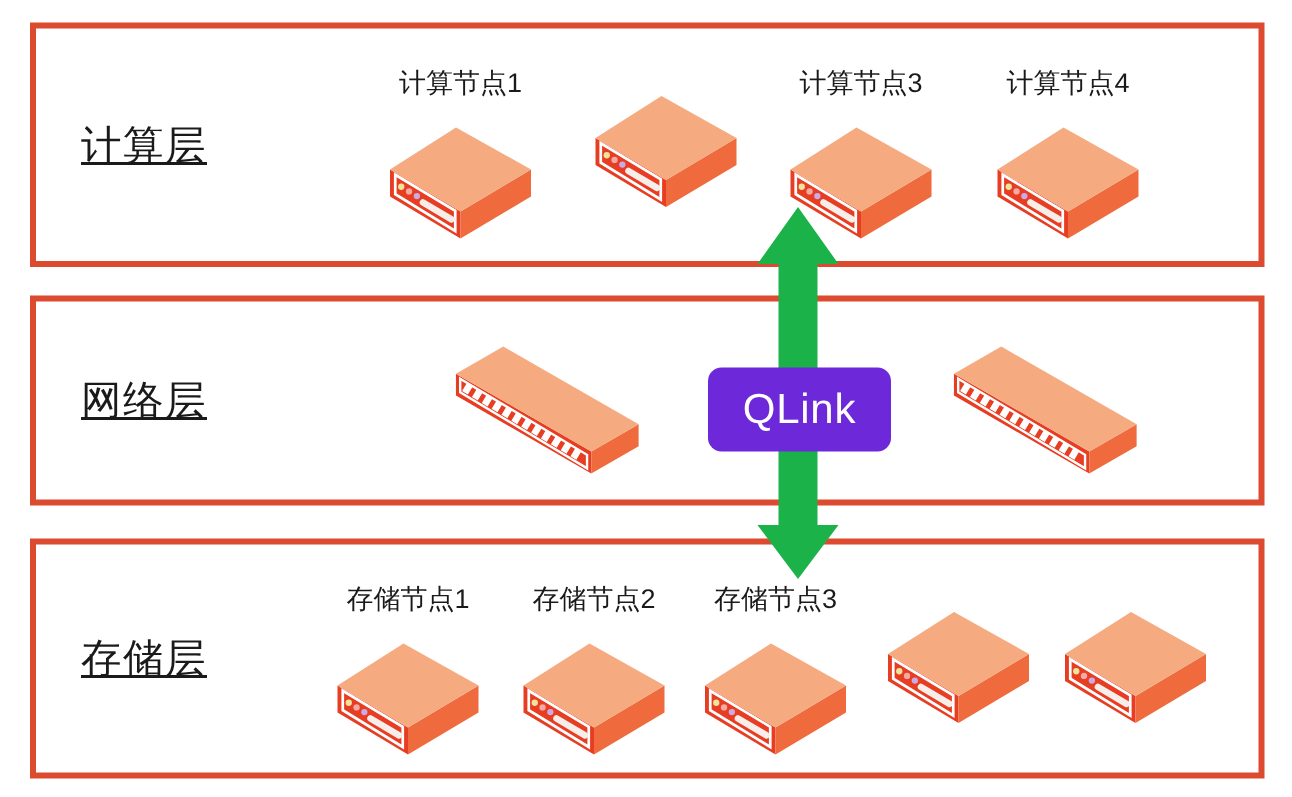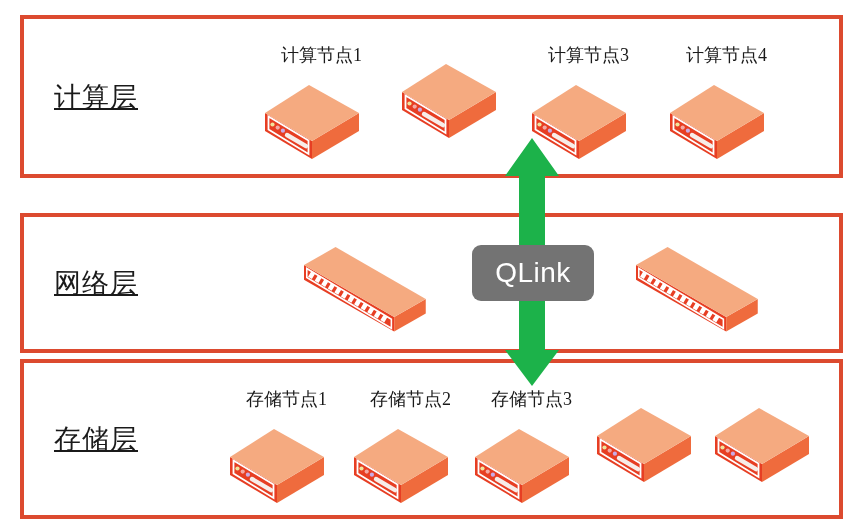--- a/index.html
+++ b/index.html
@@ -5,33 +5,33 @@
   html,body{margin:0;padding:0;background:#fff;}
   .stage{
     position:relative;width:861px;height:531px;background:#ffffff;overflow:hidden;
     font-family:"Liberation Sans","DejaVu Sans",sans-serif;color:#1a1a1a;
   }
   .layer{
     position:absolute;left:20px;width:823px;box-sizing:border-box;
     border:4px solid #DC4A2F;background:#ffffff;
   }
   .layer-compute{top:15px;height:163px;}
-  .layer-network{top:197px;height:140px;margin-top:16px;}
+  .layer-network{top:197px;height:140px;}
   .layer-storage{top:359px;height:160px;}
   .layer-label{
     position:absolute;left:30px;top:50%;transform:translateY(-50%);
     font-size:27px;letter-spacing:1px;white-space:nowrap;text-decoration:underline;
   }
-  .node{position:absolute;width:110px;text-align:right;top:26px;font-family:Liberation Serif, serif;}
+  .node{position:absolute;width:110px;text-align:center;top:26px;}
   .node-label{font-size:18px;line-height:21px;white-space:nowrap;}
   .server-svg{width:100px;height:78px;margin-top:17px;display:inline-block;}
   .switch-svg{position:absolute;top:12px;width:136px;height:106px;}
   .qlink-badge{
     position:absolute;left:472px;top:245px;width:122px;height:56px;z-index:7;
-    background:#737373;color:#fff;border-radius:9px;
+    background:#6d28d9;color:#fff;border-radius:9px;
     display:flex;align-items:center;justify-content:center;
     font-size:28px;font-weight:500;letter-spacing:0.5px;
   }
   .qlink-arrow{position:absolute;left:500px;top:136px;width:64px;height:252px;z-index:6;}
   .symbol-defs{position:absolute;width:0;height:0;overflow:hidden;}
 </style>
 </head>
 <body>
 
 <svg class="symbol-defs" aria-hidden="true">

